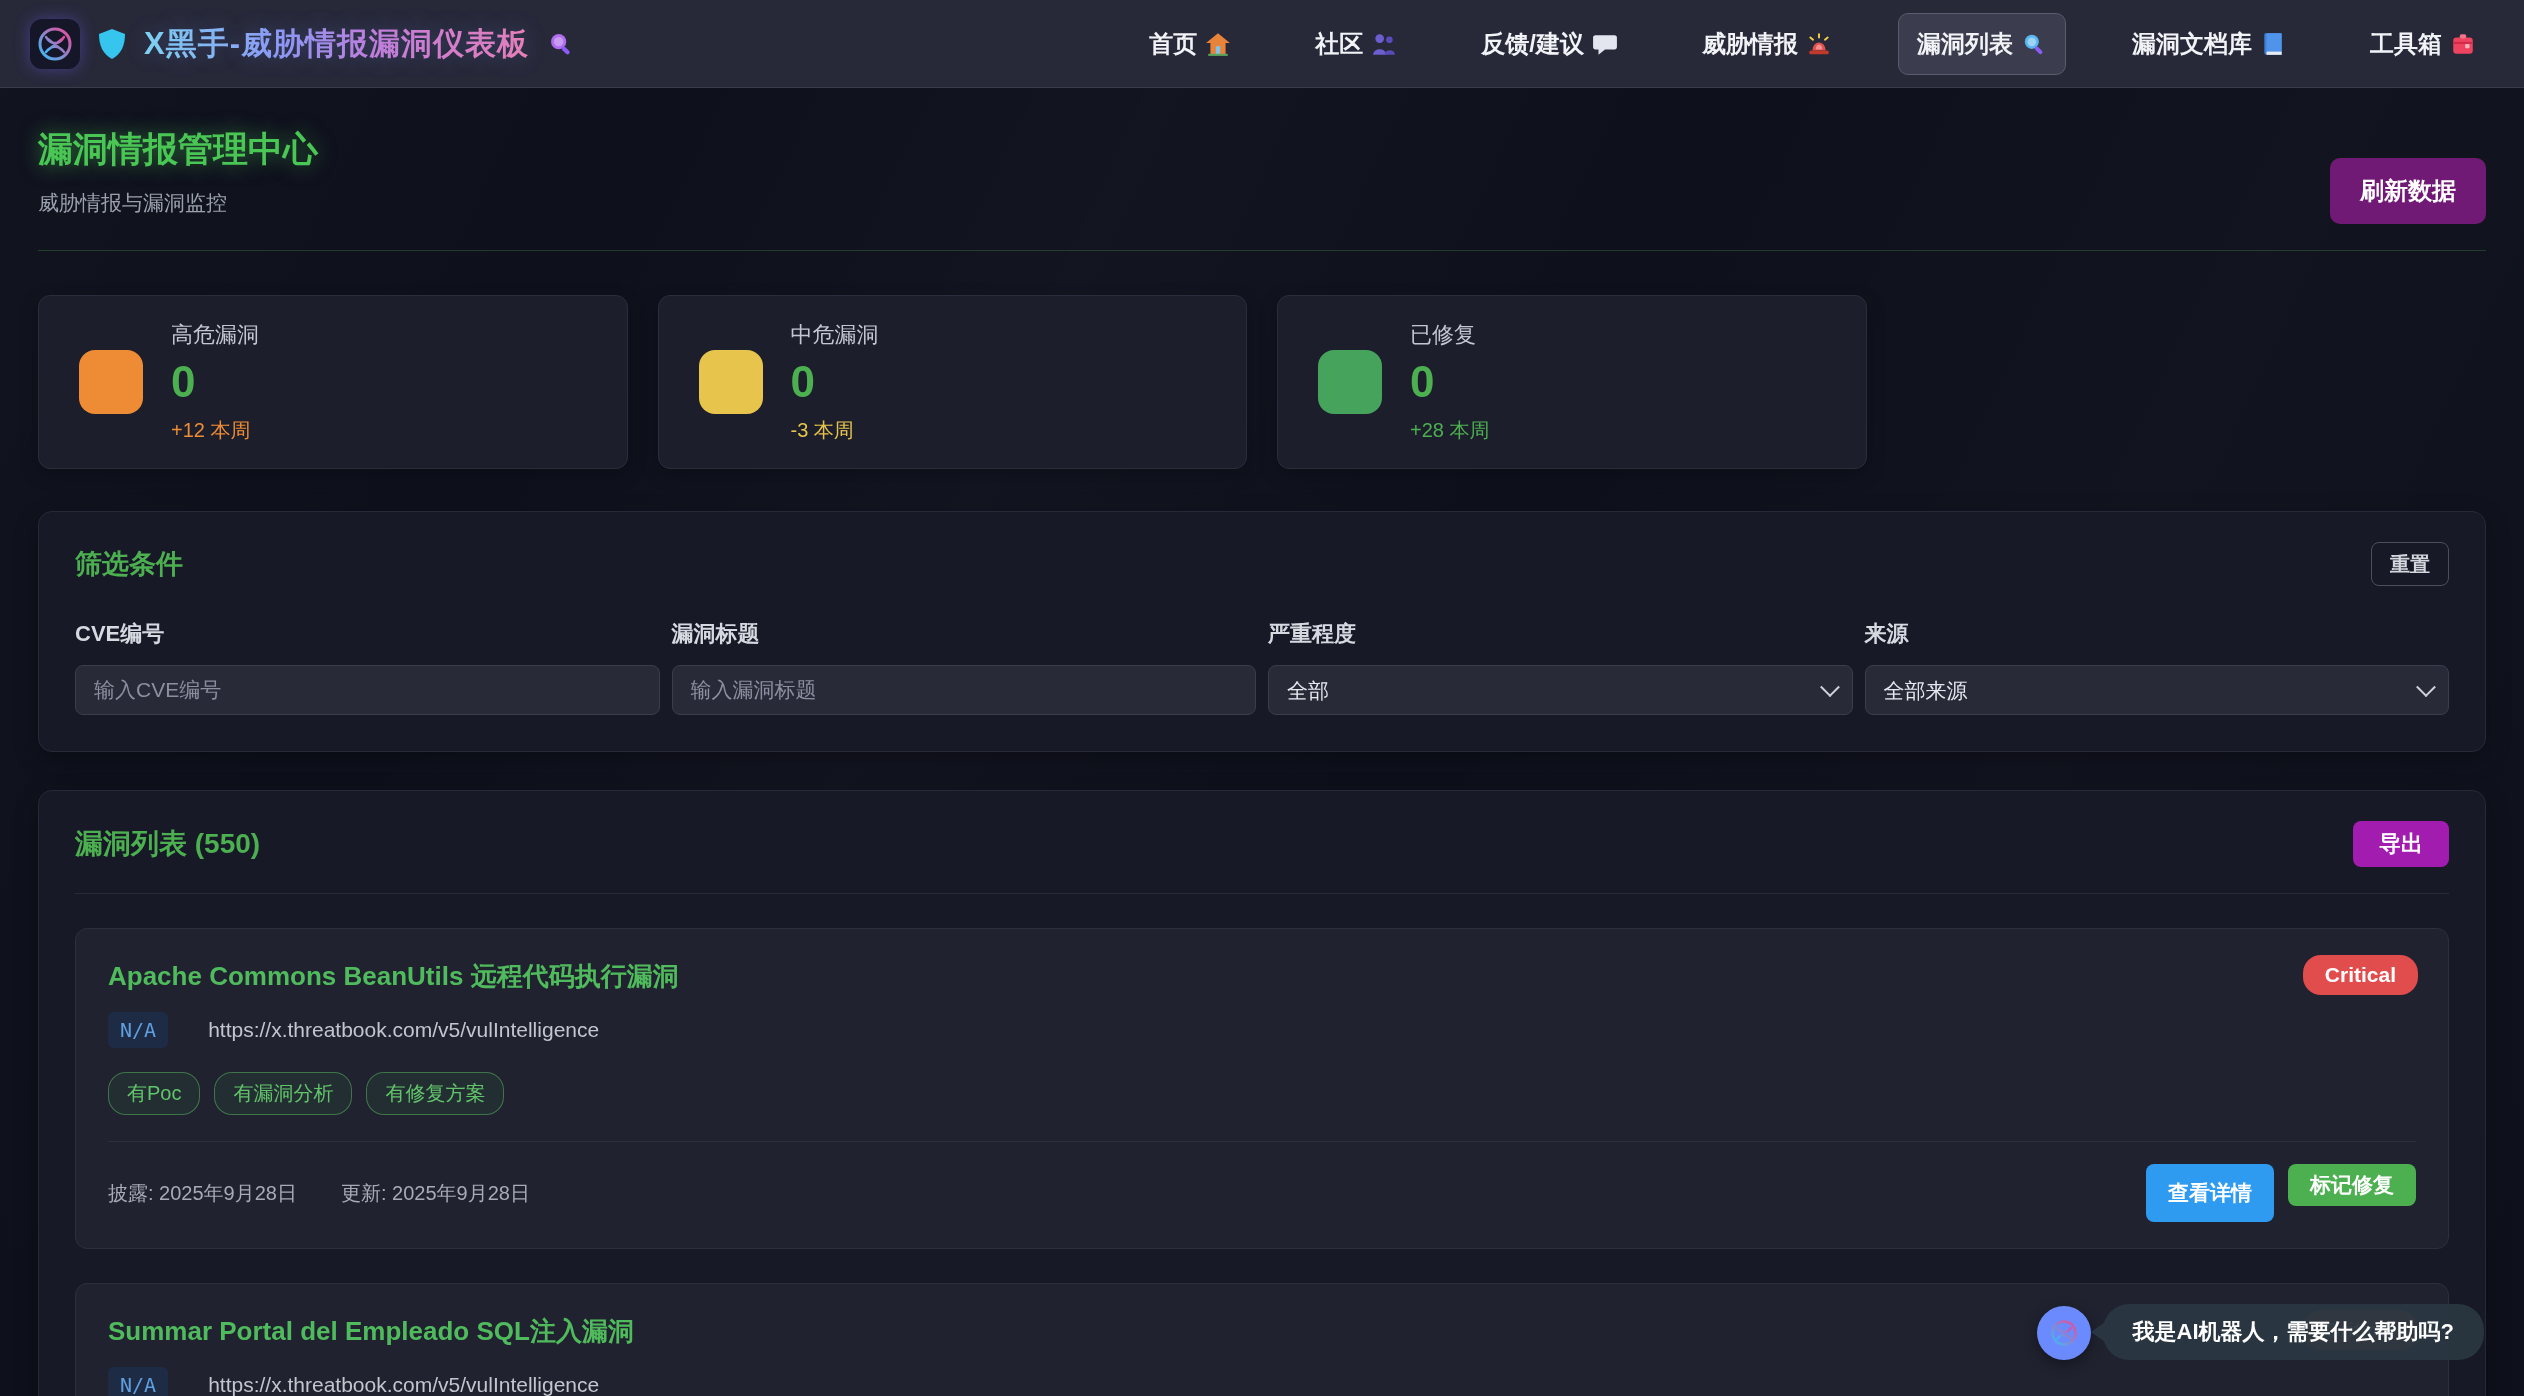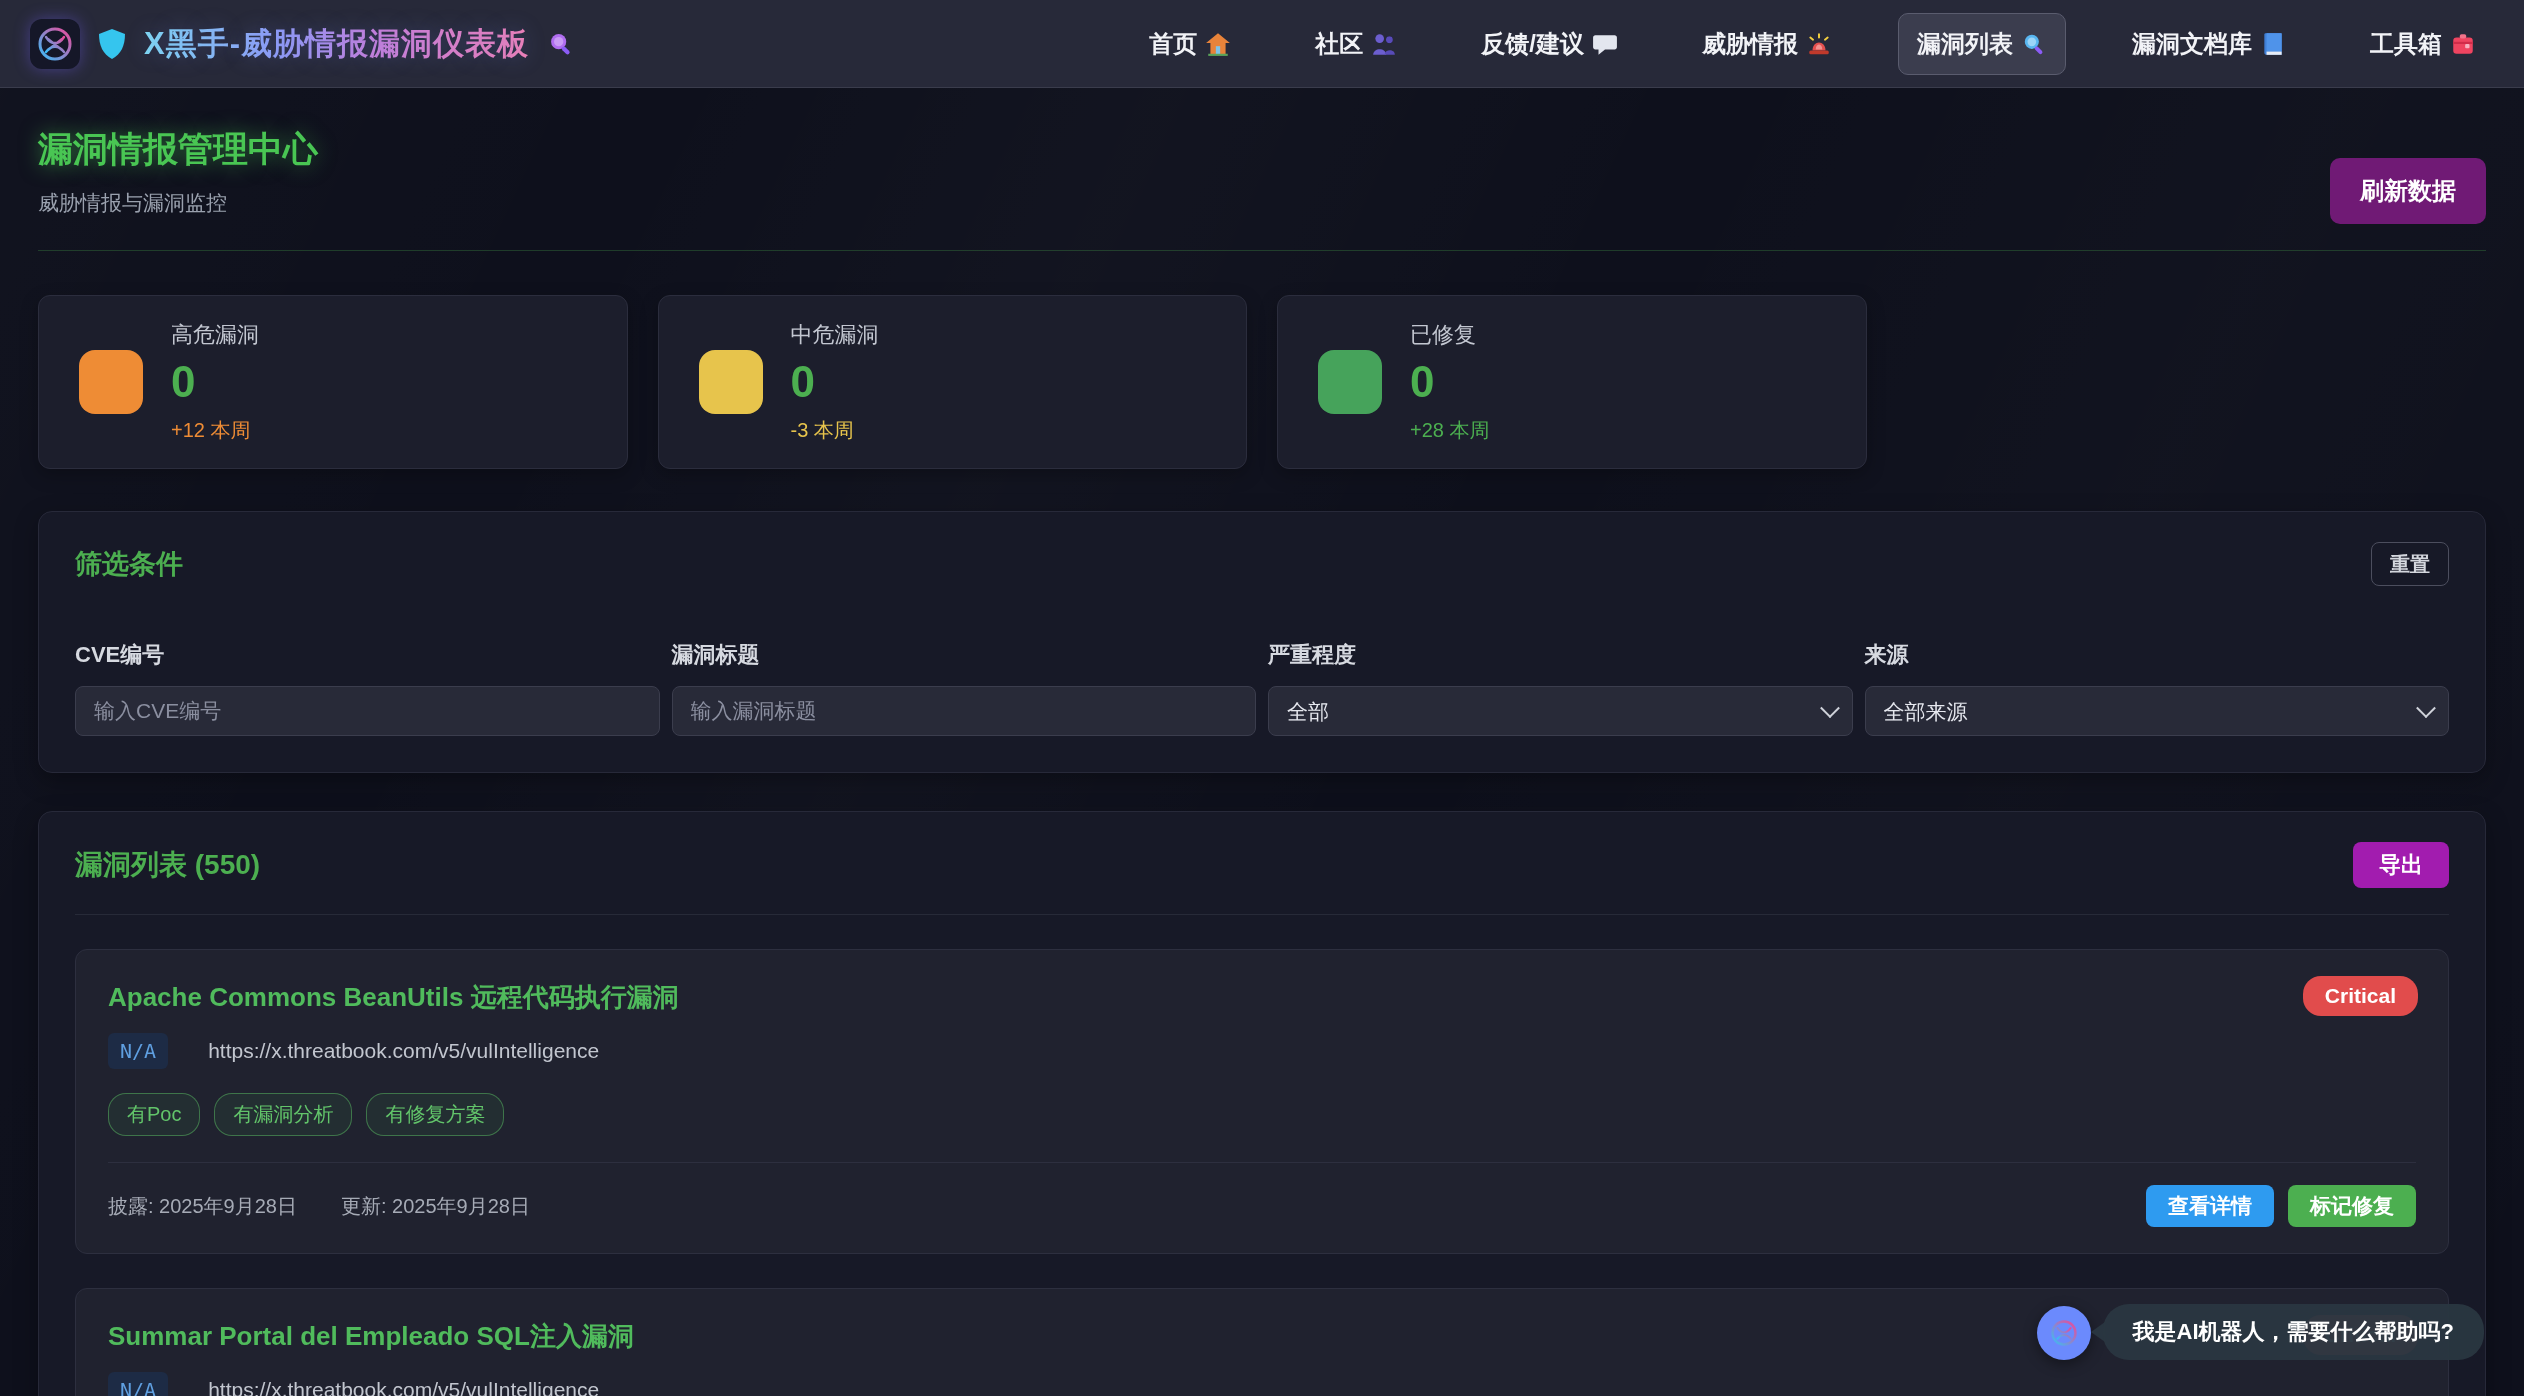--- a/index.html
+++ b/index.html
@@ -72,21 +72,21 @@
     margin-top:42px; background:#171927; border:1px solid #272939; border-radius:14px;
     padding:30px 36px 36px 36px; box-shadow:0 8px 24px rgba(0,0,0,0.3);
   }
   .panel-head { display:flex; justify-content:space-between; align-items:center; }
   .panel-title { font-size:27px; font-weight:bold; color:#4caf50; }
   .btn-reset {
     background:transparent; border:1px solid #4c4e5e; color:#d4d7de;
     font-size:20px; padding:0 18px; height:44px; border-radius:8px;
   }
   
-  .filter-grid { display:grid; grid-template-columns:repeat(4,1fr); gap:12px; margin-top:54px; }
+  .filter-grid { display:grid; grid-template-columns:repeat(4,1fr); gap:12px; margin-top:33px; }
   .field-label { font-size:22px; font-weight:bold; color:#d6d9e0; margin-bottom:16px; display:block; }
   .text-input, .select-wrap select {
     width:100%; height:50px; background:#282a38; border:1px solid #3b3d4d; border-radius:8px;
     color:#e6e8ef; font-size:21px; padding:0 18px; font-family:inherit; outline:none;
   }
   .text-input::placeholder { color:#8b8fa0; }
   .select-wrap { position:relative; }
   .select-wrap select { appearance:none; -webkit-appearance:none; }
   .chev {
     position:absolute; right:16px; top:50%; width:14px; height:14px; pointer-events:none;
@@ -115,21 +115,21 @@
   .tag {
     font-size:20px; color:#62c46a; border:1px solid rgba(90,190,100,0.5);
     background:rgba(82,197,90,0.08); padding:7px 18px; border-radius:18px;
   }
   .vuln-foot {
     margin-top:26px; border-top:1px solid #2d2f3f; padding-top:22px;
     display:flex; justify-content:space-between; align-items:center;
   }
   .dates { display:flex; gap:44px; font-size:20px; color:#a6abb6; }
   .foot-btns { display:flex; gap:14px; }
-  .btn-view { background:#2e9bf0; font-size:21px; height:42px; padding:0 22px; border-radius:8px; }
+  .btn-view { background:#2e9bf0; font-size:21px; height:58px; padding:0 22px; border-radius:8px; }
   .btn-fix  { background:#4caf50; font-size:21px; height:42px; padding:0 22px; border-radius:8px; }
   
   .chat { position:fixed; right:40px; bottom:36px; display:flex; align-items:flex-end; gap:12px; }
   .chat-avatar {
     width:54px; height:54px; border-radius:50%; background:#6b8afd; flex:none;
     display:flex; align-items:center; justify-content:center; cursor:pointer;
     box-shadow:0 4px 14px rgba(0,0,0,0.4);
   }
   .chat-bubble {
     position:relative; background:rgba(42,54,65,0.96); border-radius:26px;

